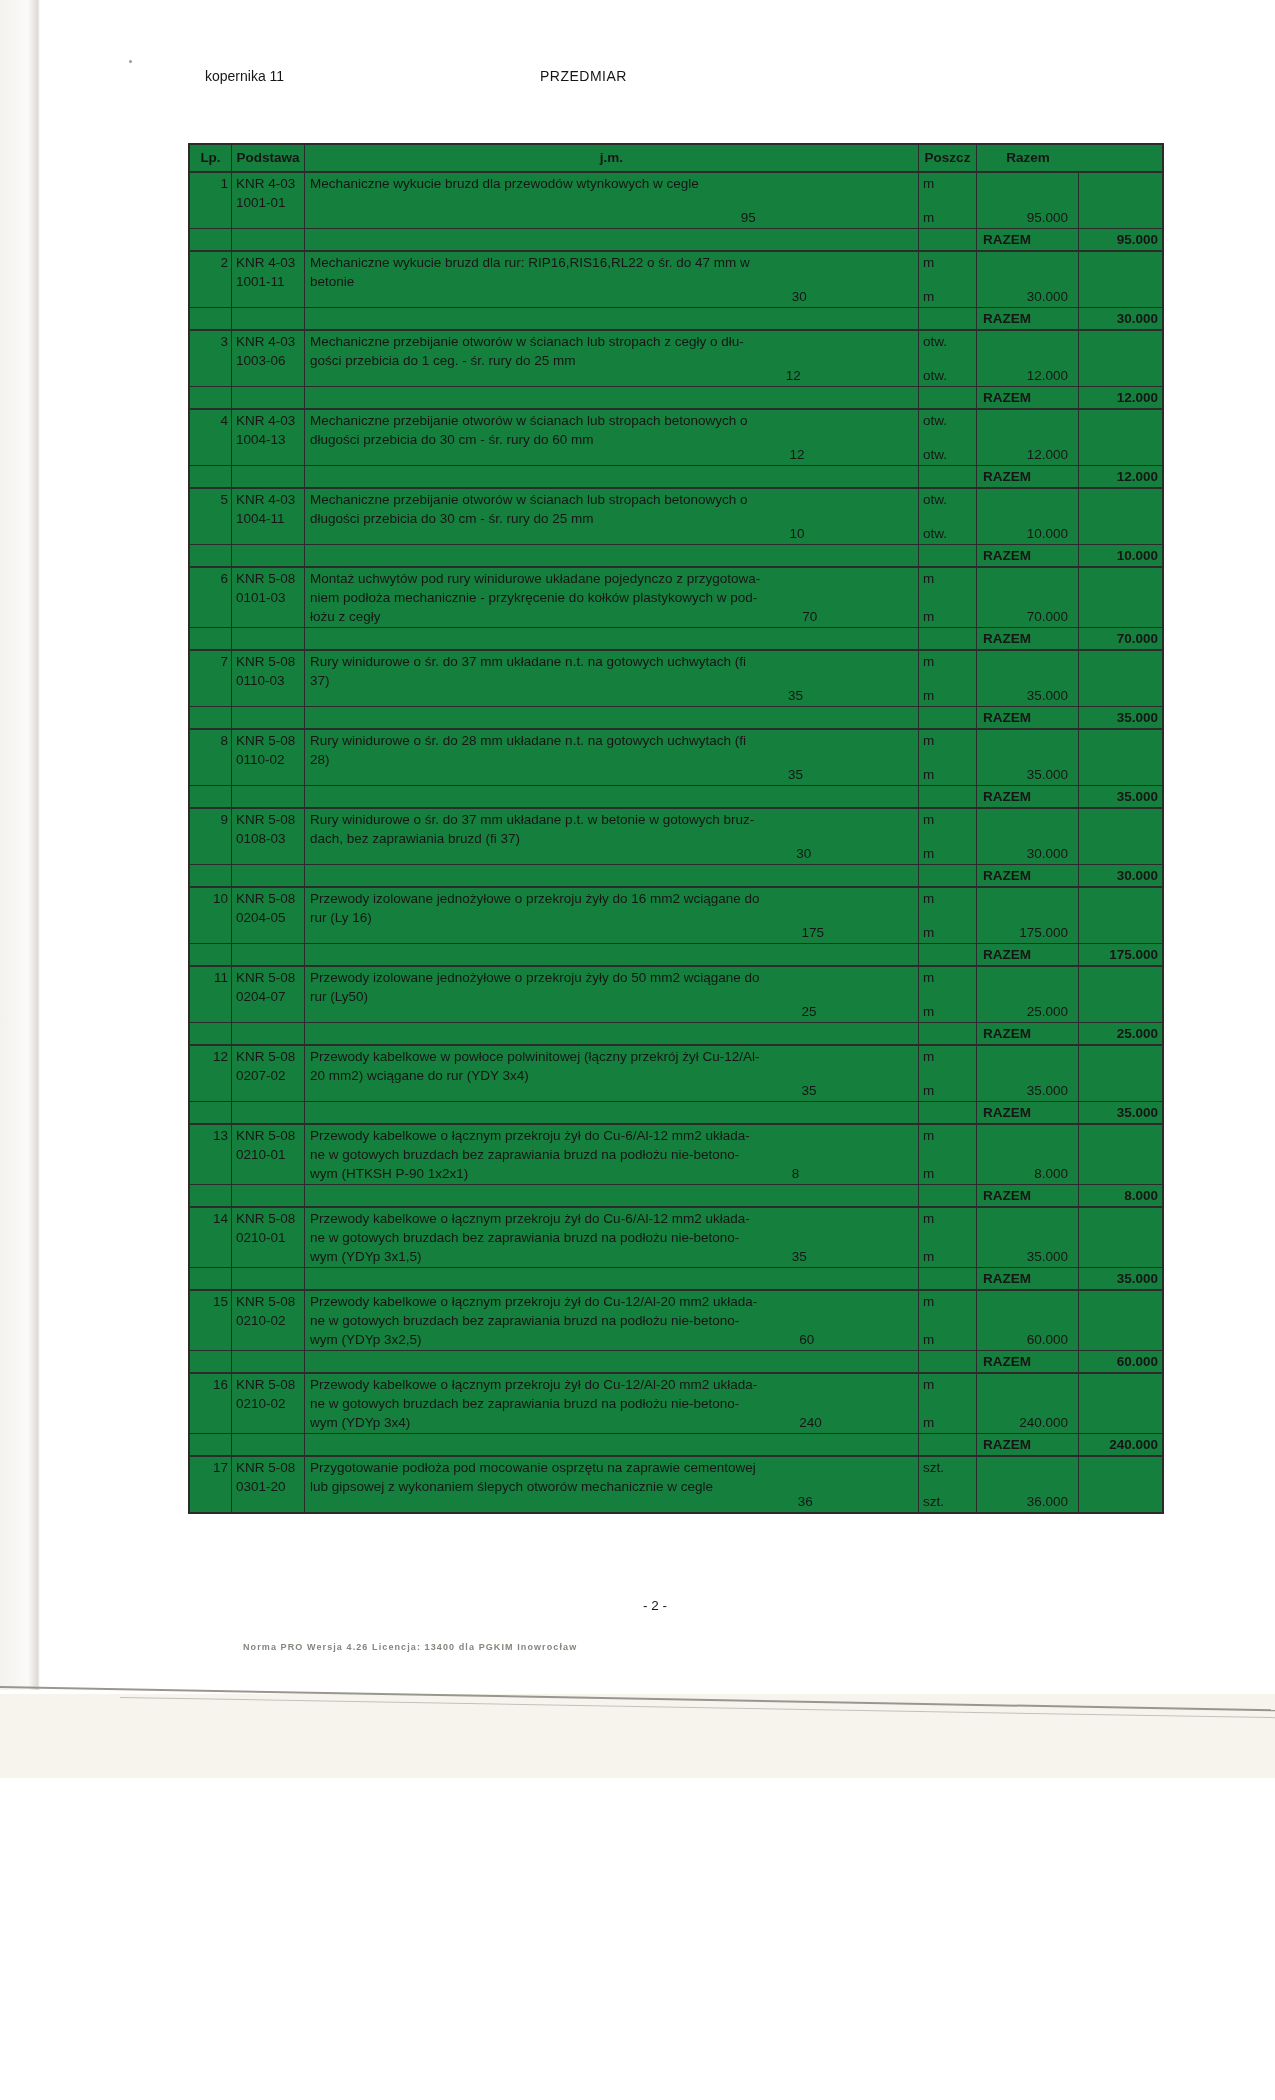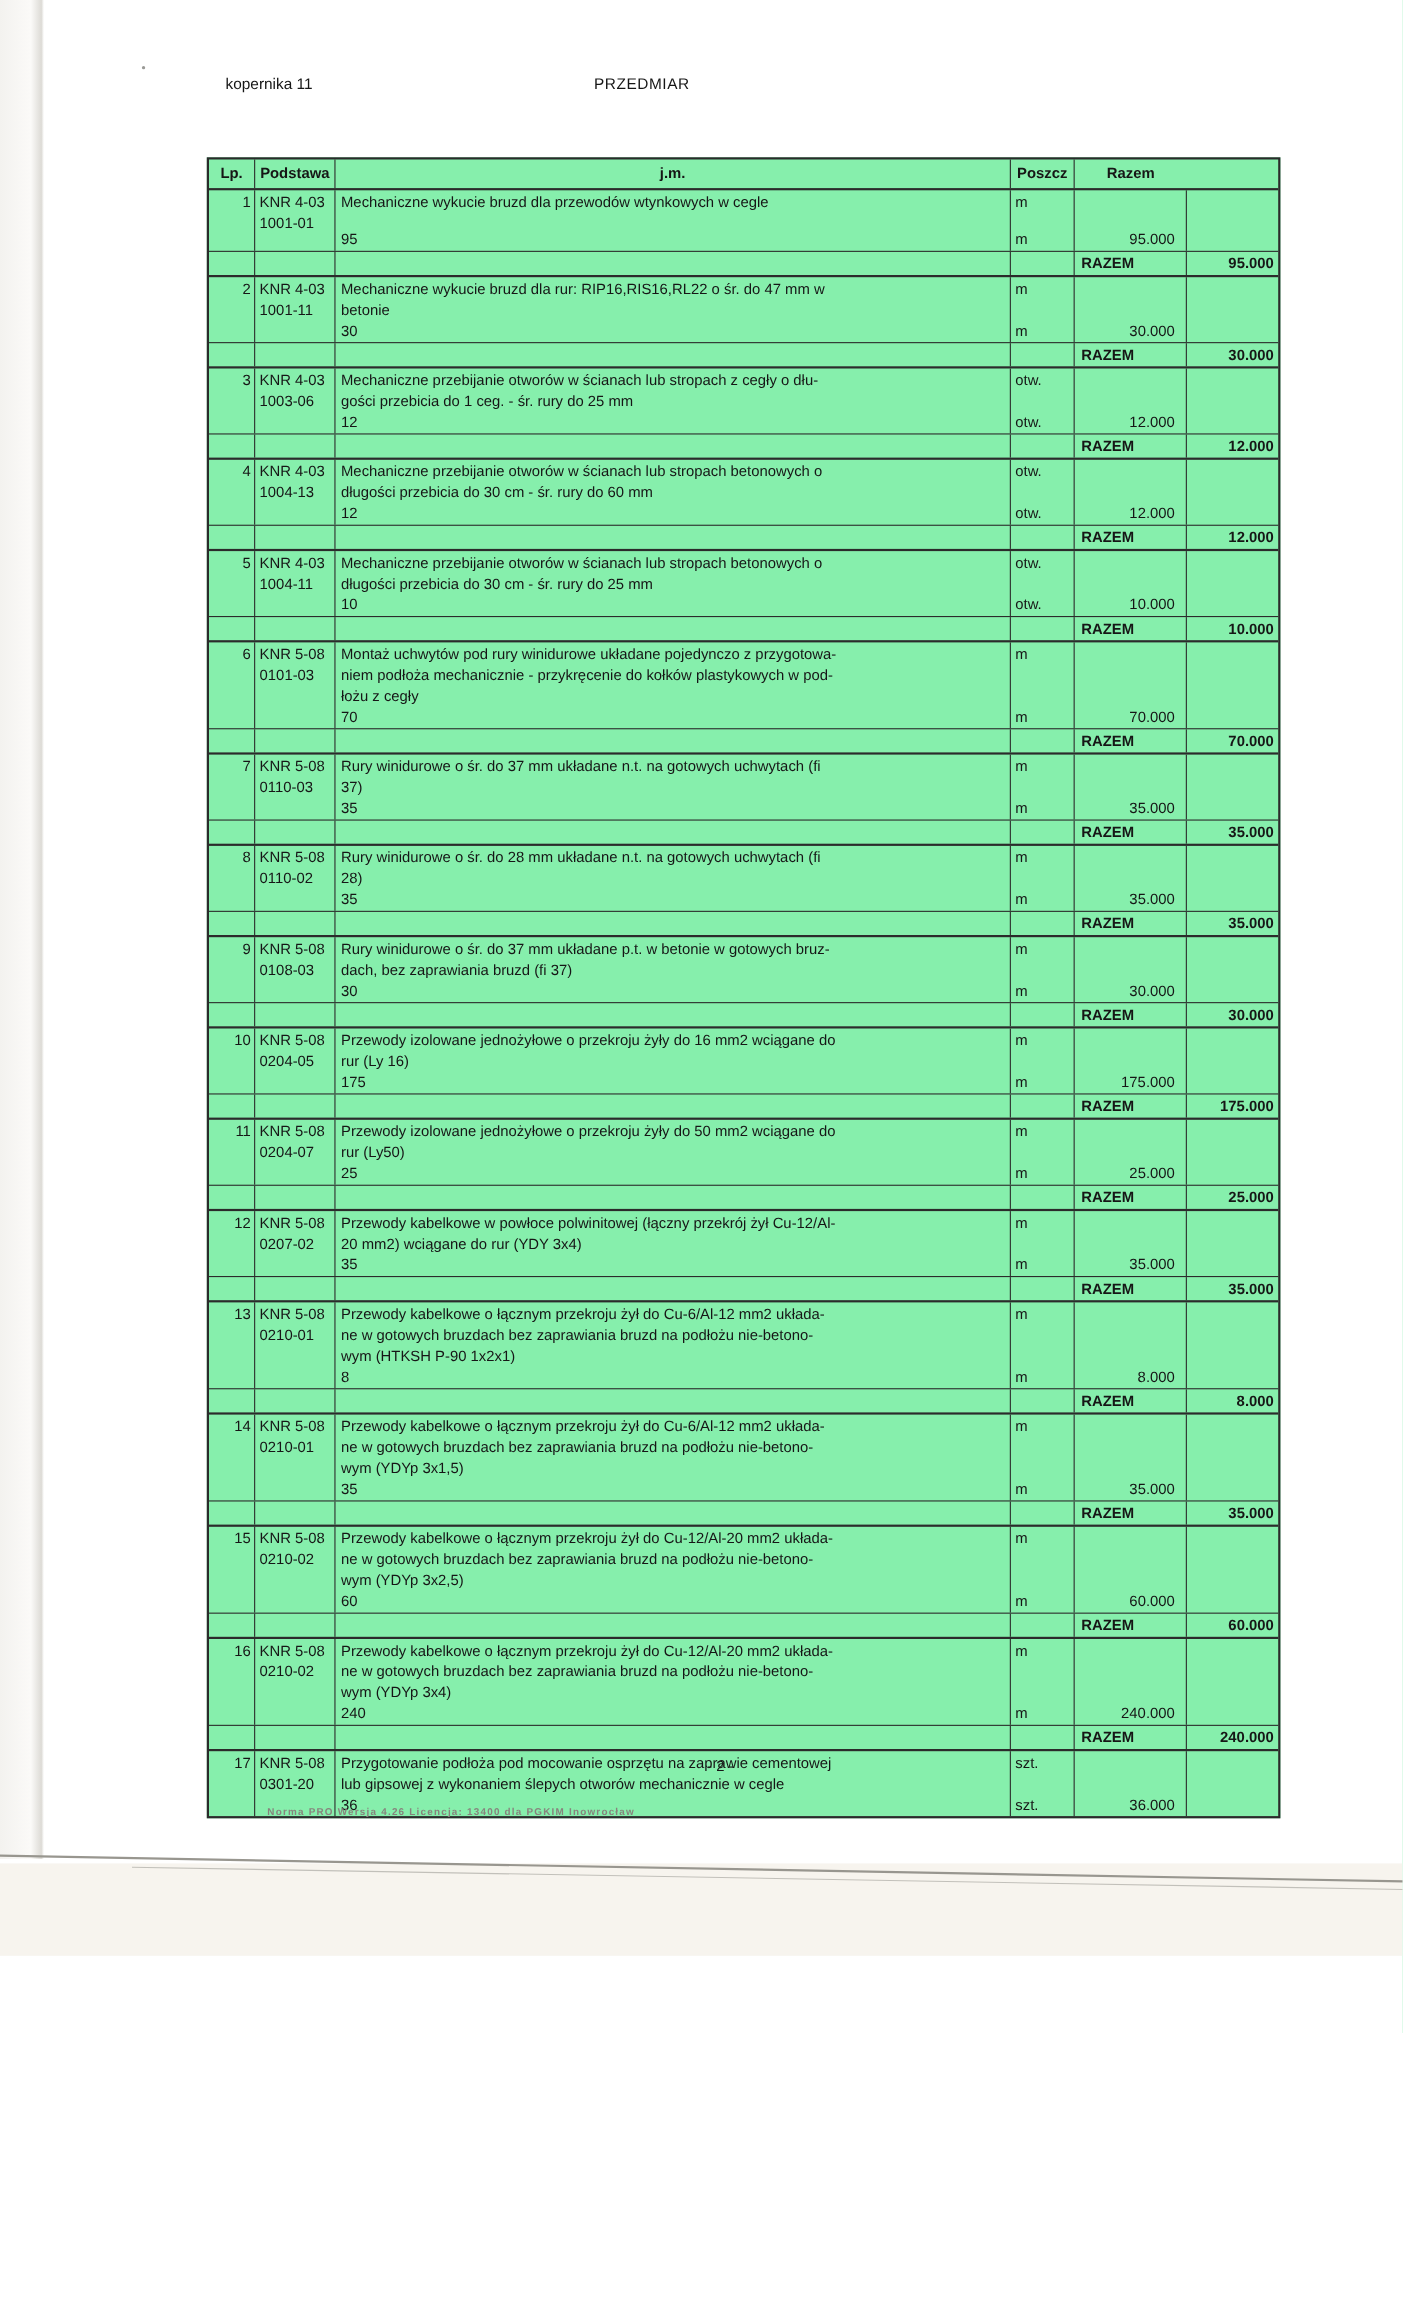--- a/index.html
+++ b/index.html
@@ -38,21 +38,21 @@
     font-size: 14px;
   }
   .doc-header-title {
     position: absolute; left: 540px; top: 68px;
     font-size: 14px; letter-spacing: 0.5px;
   }
   
   .ptable {
     position: absolute; left: 188px; top: 143px; width: 972px;
     border: 2px solid #2b2b2b;
-    background: #86efac;
+    background: #15803d;
     font-size: 13.5px; line-height: 19px;
   }
   .trow {
     display: grid;
     grid-template-columns: 42px 73px 614px 58px 102px 83px;
   }
   .trow.thead { border-bottom: 2px solid #2b2b2b; }
   .trow.main  { border-bottom: 1px solid #2b2b2b; }
   .trow.razemr{ border-bottom: 2px solid #2b2b2b; }
   .ptable .trow:last-child { border-bottom: none; }
@@ -61,21 +61,21 @@
     padding: 1px 4px;
     box-sizing: border-box;
     min-height: 19px;
   }
   .c.last { border-right: none; }
   .thead .c {
     font-weight: bold; text-align: center; padding: 3px 2px 4px 2px;
   }
   .lp-cell  { text-align: right; padding-right: 3px; }
   .pod-cell { padding-left: 4px; }
-  .opis-cell { display: flex; flex-direction: column; min-height: 55px; padding-left: 5px; }
+  .opis-cell { display: flex; flex-direction: row; min-height: 55px; padding-left: 5px; gap: 42px; }
   .opis-cell .calc { margin-top: auto; }
   .jm-cell  { display: flex; flex-direction: column; justify-content: space-between; }
   .poszcz-cell { display: flex; flex-direction: column; justify-content: flex-end; text-align: right; padding-right: 10px; }
   .razemr .c { min-height: 21px; }
   .razem-label { font-weight: bold; padding-left: 6px; }
   .razem-total { font-weight: bold; text-align: right; padding-right: 4px; }
   
   .page-number {
     position: absolute; left: 160px; top: 1598px; width: 990px;
     text-align: center; font-size: 13.5px;

